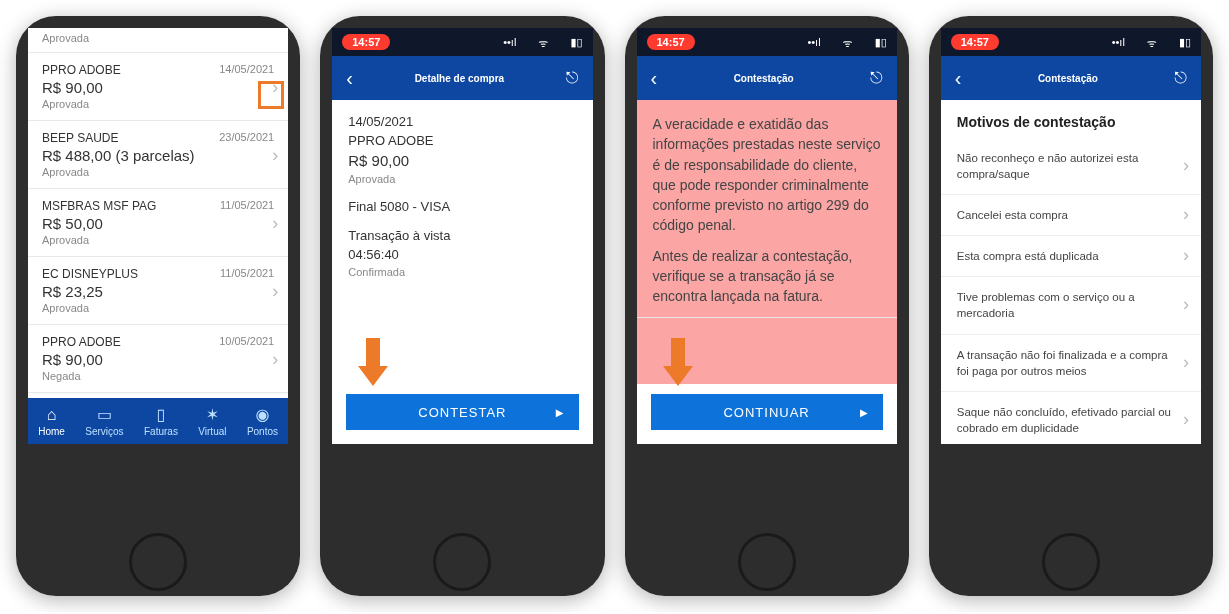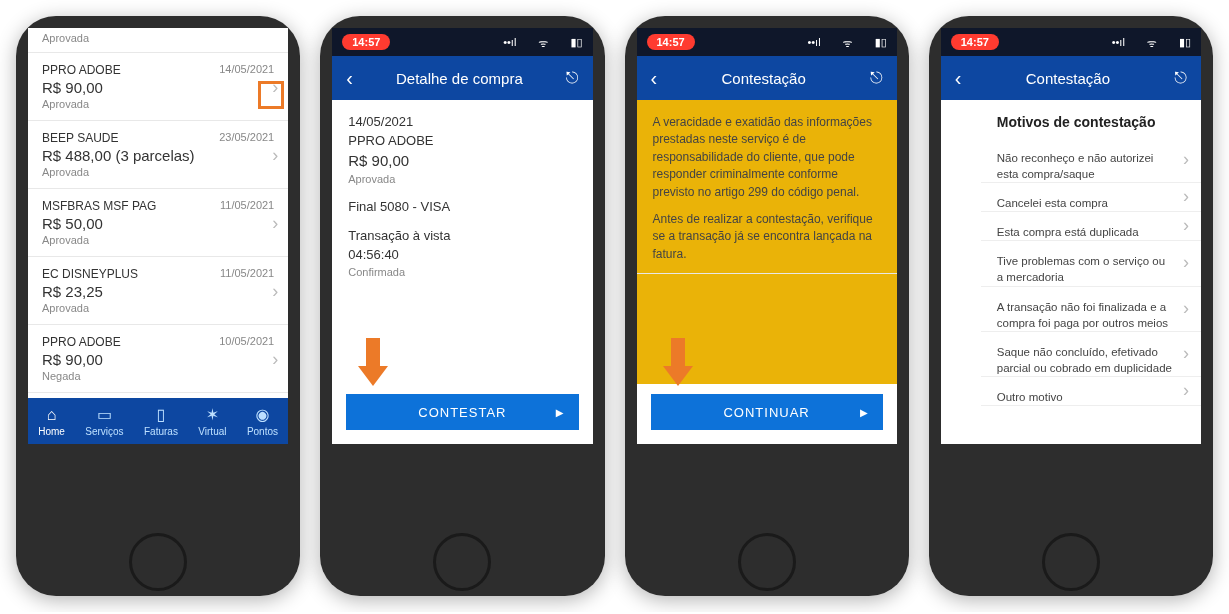--- a/index.html
+++ b/index.html
@@ -71,22 +71,22 @@
     align-items: center;
     justify-content: space-between;
     padding: 0 14px;
     color: #fff;
   }
   .nav-back {
     font-size: 20px;
     cursor: pointer;
   }
   .nav-title {
-    font-size: 15px;
-    font-weight: 400;
+    font-size: 10px;
+    font-weight: 700;
   }
   .nav-exit {
     font-size: 16px;
     cursor: pointer;
   }
   
   .txn-list {
     flex: 1;
     overflow-y: auto;
     background: #fff;
@@ -209,45 +209,44 @@
     width: 0;
     height: 0;
     border-left: 15px solid transparent;
     border-right: 15px solid transparent;
     border-top: 20px solid #ec7a28;
   }
   
   .disclaimer-body {
     flex: 1;
     padding: 14px 16px;
-    font-size: 12px;
+    font-size: 14px;
     color: #444;
     line-height: 1.45;
-    background: #eab308;
+    background: #fca5a5;
   }
   .disclaimer-body p { margin-bottom: 10px; }
   .disclaimer-body .sep {
     border-bottom: 1px solid #e8e8e8;
     margin: 6px -16px 0;
   }
   
   .reasons-body {
     flex: 1;
     background: #fff;
     overflow-y: auto;
-    margin-left: 40px;
   }
   .reasons-title {
     padding: 14px 16px 8px;
     font-size: 14px;
     font-weight: 600;
     color: #222;
   }
   .reason-item {
-    padding: 12px 28px 0 16px;
+    padding: 12px 28px 12px 16px;
     border-bottom: 1px solid #eee;
     font-size: 11.5px;
     color: #444;
     position: relative;
     cursor: pointer;
     line-height: 1.4;
   }
   .reason-item::after {
     content: "›";
     position: absolute;

